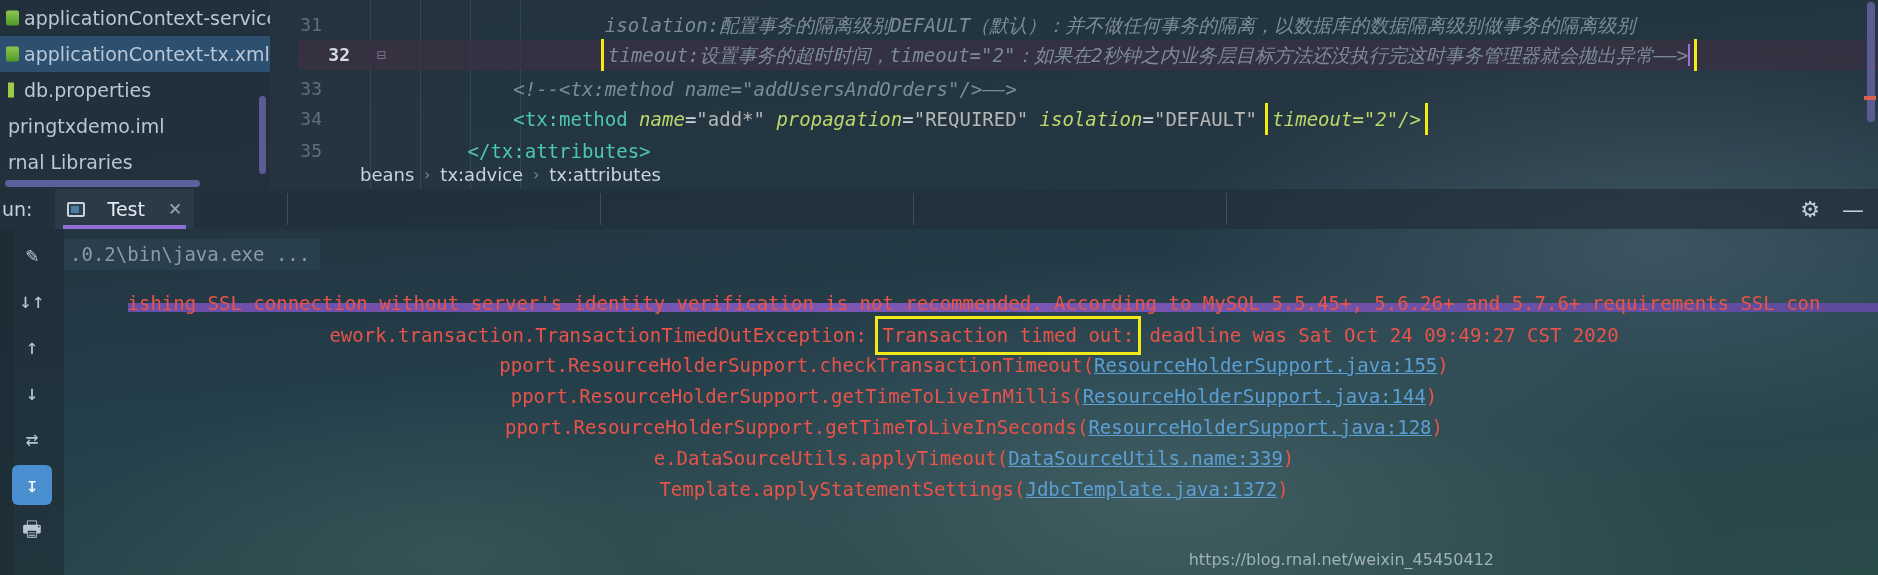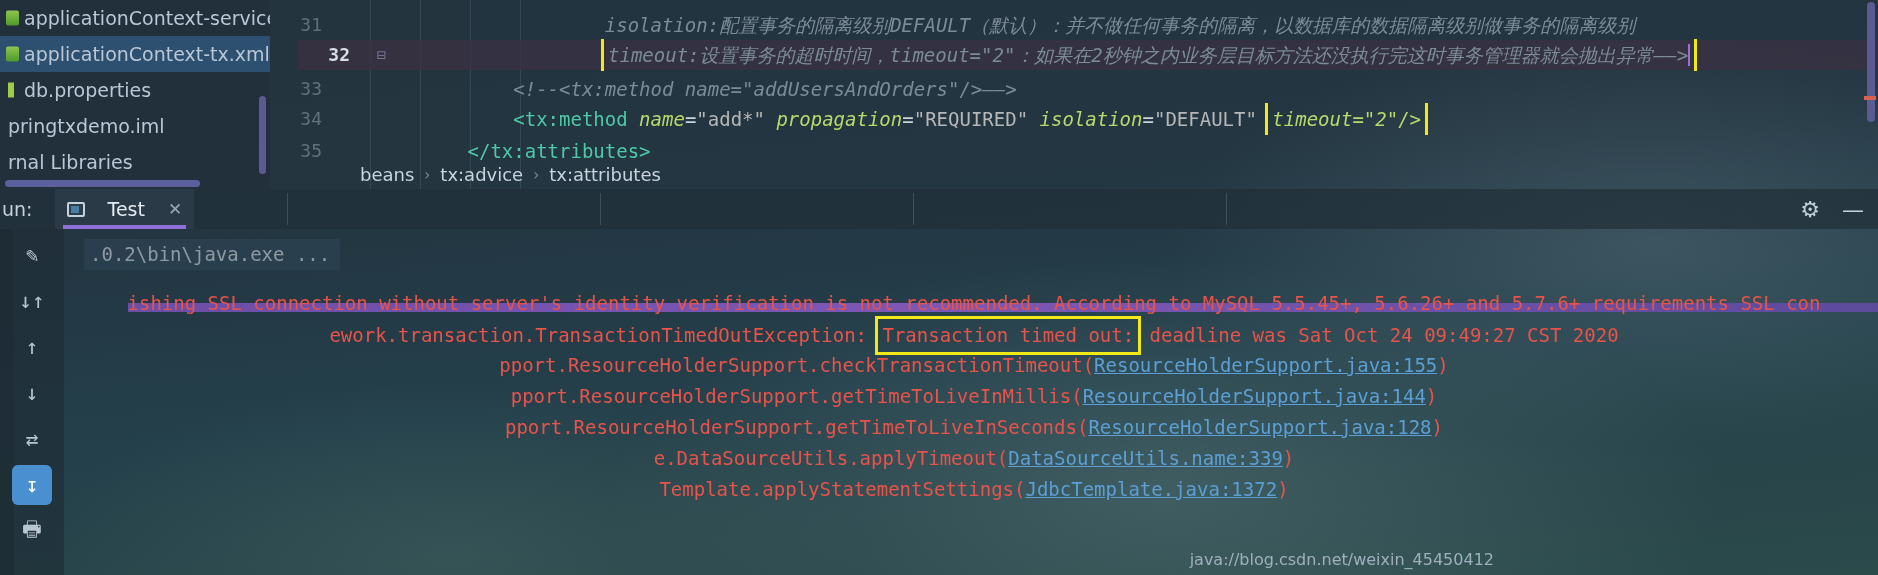--- a/index.html
+++ b/index.html
@@ -165,21 +165,21 @@
   
   .console {
     position: absolute; left: 64px; top: 40px; width: 1814px; height: 346px;
     padding: 4px 0 0 0;
   }
   .con-line {
     position: relative; height: 31px; line-height: 31px;
     font-size: 19px; white-space: pre;
     padding-left: 6px;
   }
-  .con-line.cmd { color: #8e9aa4; background: rgba(52,74,90,0.45); display: inline-block; padding-right: 10px; margin-left: 20px; }
+  .con-line.cmd { color: #8e9aa4; background: rgba(52,74,90,0.45); display: inline-block; padding-right: 10px; }
   .con-line.err { color: #e8534a; text-align: center; }
   .con-link { color: #5b9fd4; text-decoration: underline; }
   .purple-bar {
     position: absolute; left: 64px; top: 74px; width: 1814px; height: 9px;
     background: linear-gradient(90deg, #6b4ea8, #7e57b5 45%, #5a4a9a);
   }
   .watermark {
     position: absolute; right: 10px; bottom: 6px;
     color: #9fb0bd; font-size: 16px;
     font-family: "DejaVu Sans", sans-serif;
@@ -300,15 +300,15 @@
       <div style="height:18px;"></div>
       <div class="con-line err">ishing SSL connection without server's identity verification is not recommended. According to MySQL 5.5.45+, 5.6.26+ and 5.7.6+ requirements SSL con</div>
       <div class="con-line err"><span>ework.transaction.TransactionTimedOutException: </span><span class="hl-box"><span>Transaction timed out:</span></span><span> deadline was Sat Oct 24 09:49:27 CST 2020</span></div>
       <div class="con-line err"><span>pport.ResourceHolderSupport.checkTransactionTimeout(</span><span class="con-link">ResourceHolderSupport.java:155</span><span>)</span></div>
       <div class="con-line err"><span>pport.ResourceHolderSupport.getTimeToLiveInMillis(</span><span class="con-link">ResourceHolderSupport.java:144</span><span>)</span></div>
       <div class="con-line err"><span>pport.ResourceHolderSupport.getTimeToLiveInSeconds(</span><span class="con-link">ResourceHolderSupport.java:128</span><span>)</span></div>
       <div class="con-line err"><span>e.DataSourceUtils.applyTimeout(</span><span class="con-link">DataSourceUtils.name:339</span><span>)</span></div>
       <div class="con-line err"><span>Template.applyStatementSettings(</span><span class="con-link">JdbcTemplate.java:1372</span><span>)</span></div>
     </div>
 
-    <div class="watermark">java://blog.csdn.net/weixin_45450412</div>
+    <div class="watermark">https://blog.rnal.net/weixin_45450412</div>
   </div>
 </div>
 
 </body></html>

